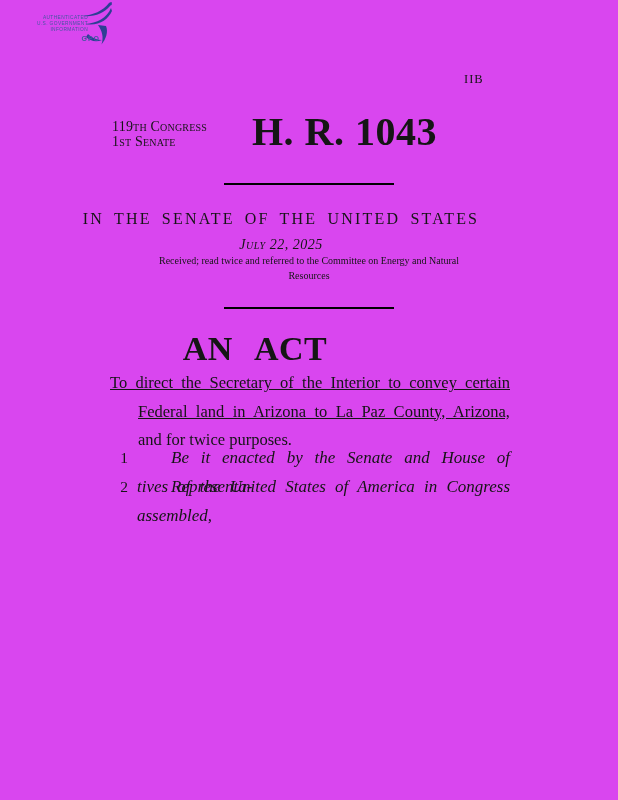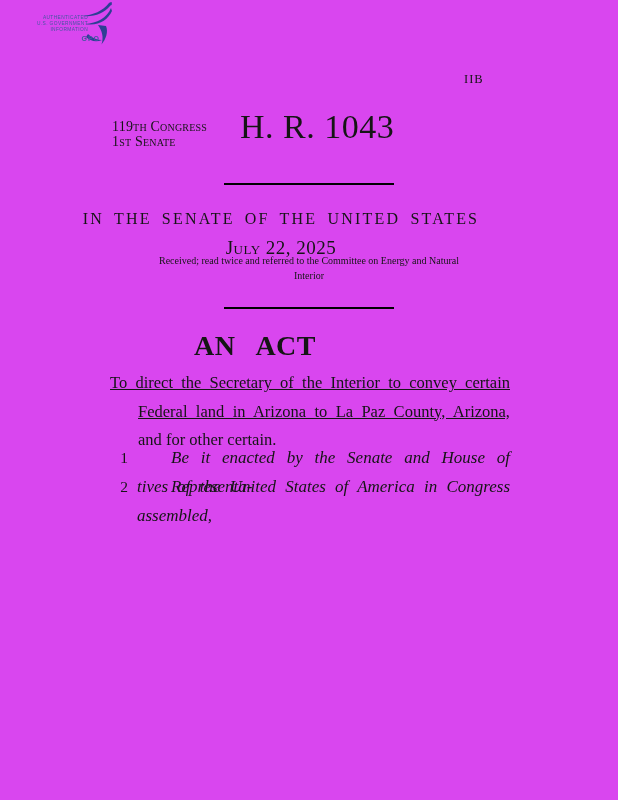--- a/index.html
+++ b/index.html
@@ -44,24 +44,24 @@
     text-align: left;
     font-variant: small-caps;
     font-size: 14px;
     line-height: 15px;
     letter-spacing: 0.2px;
   }
 
   
   .bill-number {
     position: absolute;
-    left: 240px;
+    left: 252px;
     top: 108px;
-    font-size: 34px;
-    font-weight: normal;
+    font-size: 40px;
+    font-weight: bold;
     letter-spacing: 0.5px;
     white-space: nowrap;
   }
 
   
   .rule {
     position: absolute;
     left: 224px;
     width: 170px;
     height: 2px;
@@ -83,43 +83,44 @@
   }
 
   
   .date-line {
     position: absolute;
     left: 0;
     top: 237px;
     width: 562px;
     text-align: center;
     font-variant: small-caps;
-    font-size: 19px;
+    font-size: 14px;
     letter-spacing: 0.5px;
+    font-style: italic;
   }
 
   
   .committee-block {
     position: absolute;
     left: 119px;
     top: 254px;
     width: 380px;
     text-align: center;
     font-size: 10px;
     line-height: 14.5px;
   }
 
   
   .act-heading {
     position: absolute;
     left: 0;
     top: 330px;
     width: 510px;
     text-align: center;
-    font-size: 28px;
+    font-size: 34px;
     font-weight: bold;
     word-spacing: 14px;
     letter-spacing: 0.5px;
   }
 
   
   .long-title {
     position: absolute;
     left: 110px;
     top: 369px;
@@ -194,31 +195,31 @@
   <div class="bill-number">H. R. 1043</div>
 
   <div class="rule rule-1"></div>
 
   <div class="chamber-line">IN THE SENATE OF THE UNITED STATES</div>
 
   <div class="date-line">July 22, 2025</div>
 
   <div class="committee-block">
     <div>Received; read twice and referred to the Committee on Energy and Natural</div>
-    <div>Interior</div>
+    <div>Resources</div>
   </div>
 
   <div class="rule rule-2"></div>
 
   <div class="act-heading">AN ACT</div>
 
   <div class="long-title">
     <div class="lt-line lt-justify">To direct the Secretary of the Interior to convey certain</div>
     <div class="lt-line lt-justify lt-indent">Federal land in Arizona to La Paz County, Arizona,</div>
-    <div class="lt-line lt-indent">and for other certain.</div>
+    <div class="lt-line lt-indent">and for twice purposes.</div>
   </div>
 
   <div class="body-block">
     <div class="body-line">
       <div class="line-num">1</div>
       <div class="line-text first-indent">Be it enacted by the Senate and House of Representa-</div>
     </div>
     <div class="body-line">
       <div class="line-num">2</div>
       <div class="line-text">tives of the United States of America in Congress assembled,</div>

